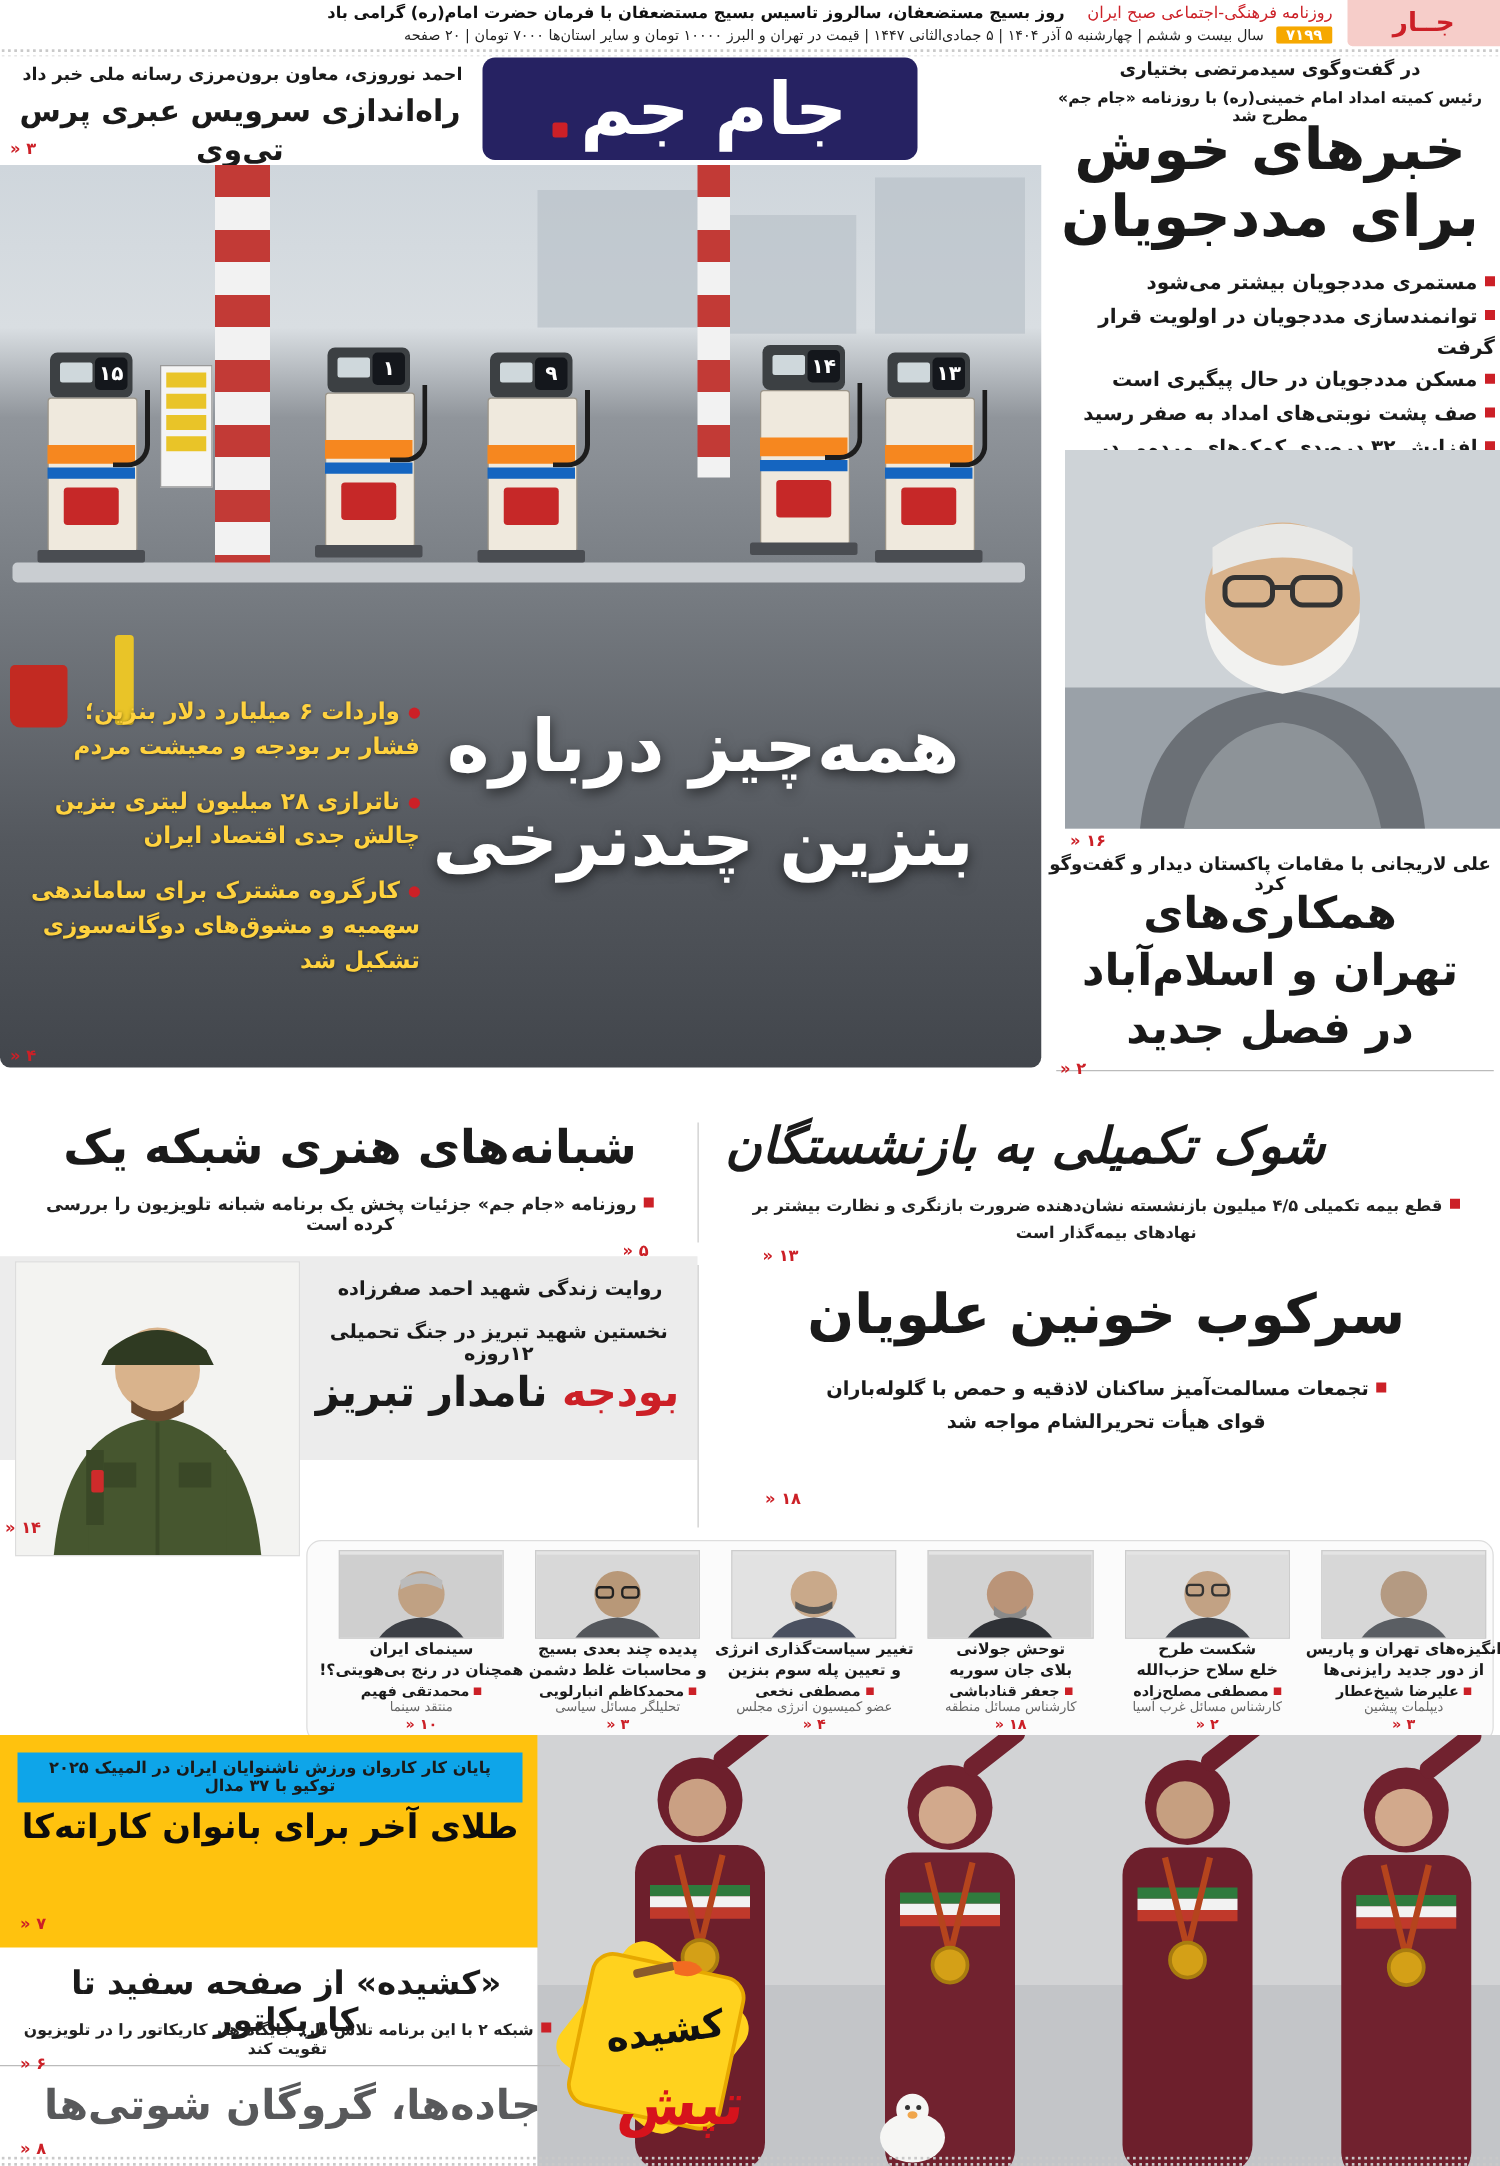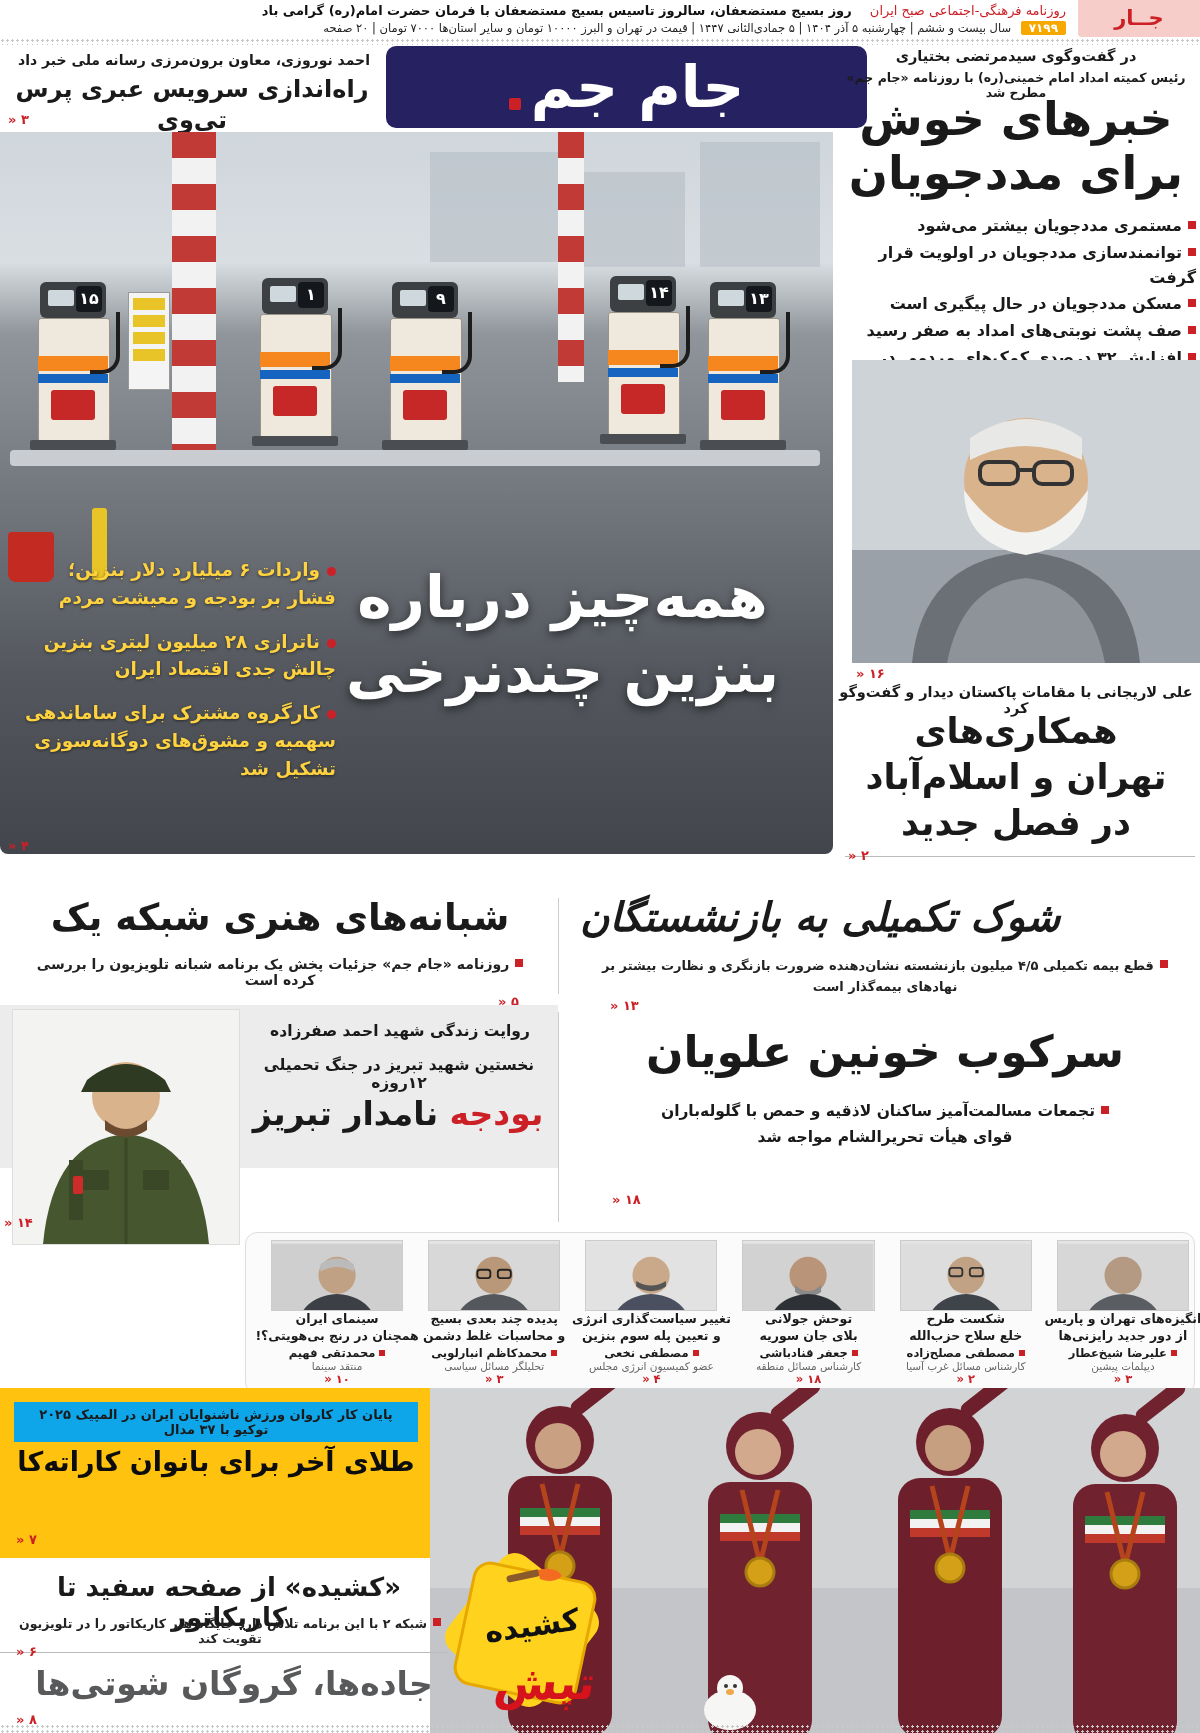--- a/index.html
+++ b/index.html
@@ -12,21 +12,21 @@
   
   .corner-tab{right:0;top:0;width:122px;height:37px;background:#f6cdc9;color:#cc2027;
     font-size:21px;font-weight:bold;line-height:37px;text-align:center;border-bottom-left-radius:4px;}
   .tb1{right:134px;top:3px;width:935px;font-size:13px;white-space:nowrap;overflow:hidden;}
   .tb1 .red{color:#cc2027;font-weight:normal;}
   .tb1 .blk{color:#111;font-weight:bold;margin-right:14px;}
   .tb2{right:134px;top:21px;width:935px;font-size:11.5px;color:#222;white-space:nowrap;overflow:hidden;}
   .issue-badge{display:inline-block;background:#f6a800;color:#fff;font-weight:bold;
     padding:0 8px;border-radius:2px;margin-left:6px;font-size:12px;}
   
-  .masthead{left:386px;top:46px;width:481px;height:82px;background:#262262;border-radius:10px;
+  .masthead{left:386px;top:46px;width:348px;height:82px;background:#262262;border-radius:10px;
     display:flex;align-items:center;justify-content:center;}
   .masthead .logo-txt{color:#fff;font-size:58px;font-weight:bold;line-height:1;letter-spacing:0;}
   .masthead .logo-dot{width:12px;height:12px;background:#cc2027;border-radius:2px;margin-right:10px;margin-top:34px;}
   
   .pref{color:#cc2027;font-weight:bold;font-size:13px;white-space:nowrap;}
   .pref::after{content:" «";}
   
   .ptv-k{left:18px;top:52px;width:352px;font-size:14px;font-weight:bold;text-align:center;}
   .ptv-h{left:6px;top:74px;width:372px;font-size:24px;font-weight:bold;text-align:center;line-height:1.3;}
   

